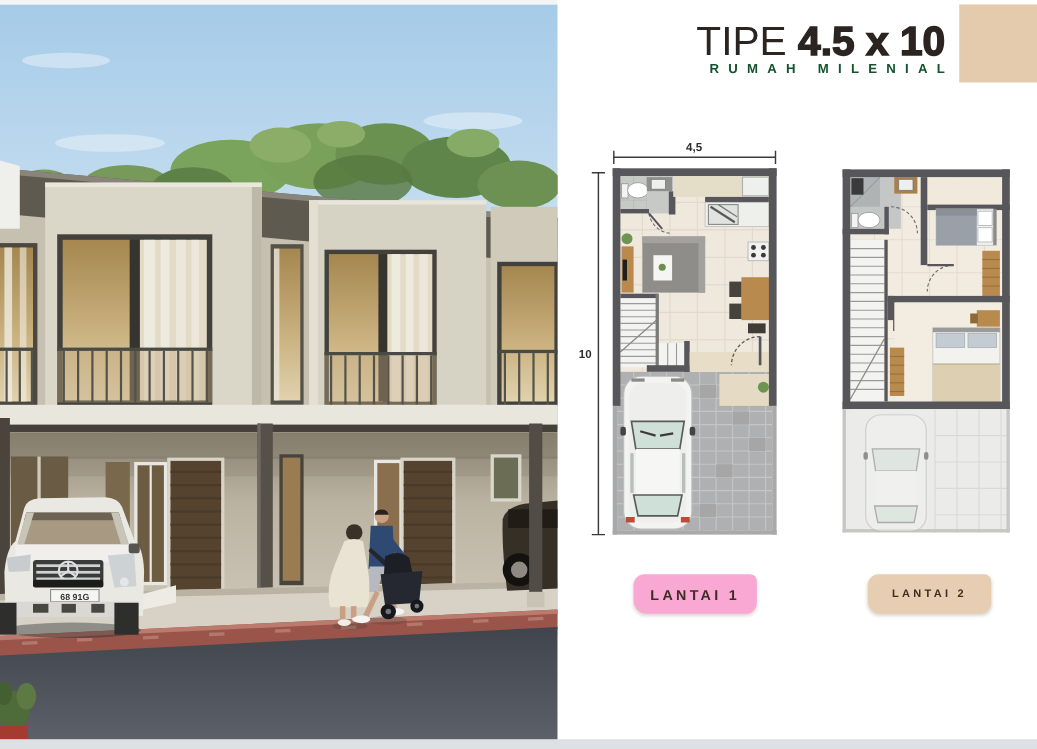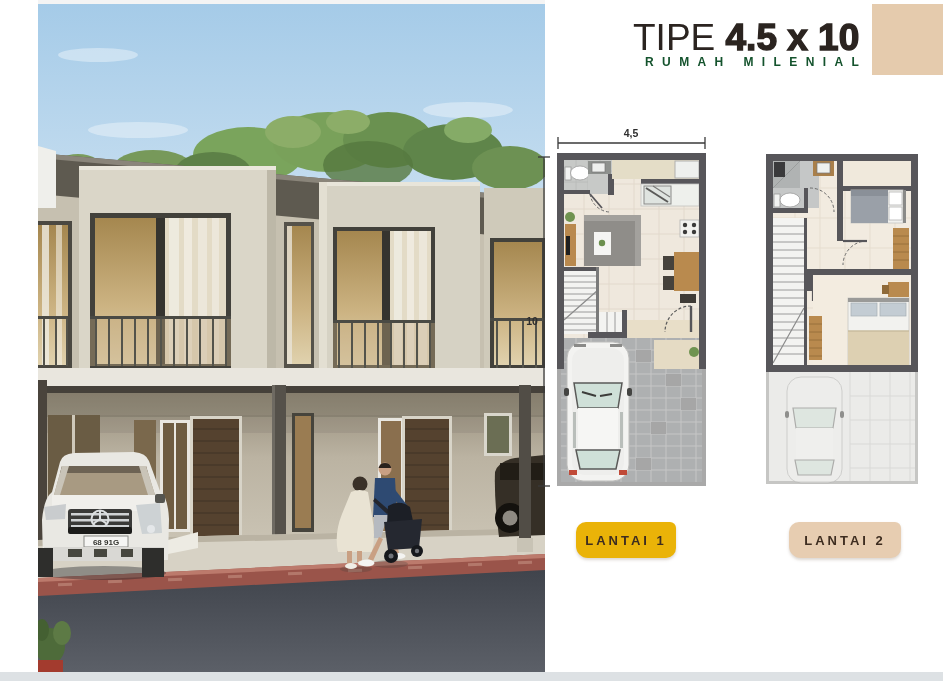--- a/index.html
+++ b/index.html
@@ -2,21 +2,21 @@
 <html><head>
 <meta charset="utf-8">
 <style>
   html,body{margin:0;padding:0;}
   body{width:943px;height:681px;position:relative;background:#ffffff;font-family:"Liberation Sans",sans-serif;overflow:hidden;}
   .abs{position:absolute;}
 </style>
 </head>
 <body>
 
-<div class="abs" style="left:0;top:0;width:507px;height:603px;margin-left:38px;">
+<div class="abs" style="left:0;top:0;width:507px;height:603px;">
 <svg width="507" height="681" viewBox="0 0 507 681">
   <defs>
     <linearGradient id="sky" x1="0" y1="0" x2="0" y2="1">
       <stop offset="0" stop-color="#a5cbe8"></stop>
       <stop offset="0.55" stop-color="#c3dcef"></stop>
       <stop offset="1" stop-color="#e4eef6"></stop>
     </linearGradient>
     <linearGradient id="gwall" x1="0" y1="0" x2="0" y2="1">
       <stop offset="0" stop-color="#958c7a"></stop>
       <stop offset="0.35" stop-color="#bbb3a2"></stop>
@@ -699,19 +699,19 @@
     <rect x="27" y="229" width="55" height="106" rx="14" fill="#f0f0ee" stroke="#b5b5b3" stroke-width="1"></rect>
     <path d="M33,260 L76,260 L73,280 L36,280 Z" fill="#d5e2da" stroke="#7a7a78" stroke-width="1.2"></path>
     <rect x="36" y="280" width="37" height="32" fill="#f4f4f2"></rect>
     <path d="M35,312 L74,312 L71,327 L38,327 Z" fill="#d5e2da" stroke="#7a7a78" stroke-width="1.2"></path>
     <rect x="25" y="263" width="4" height="7" rx="2" fill="#444442"></rect>
     <rect x="80" y="263" width="4" height="7" rx="2" fill="#444442"></rect>
   </g>
 </svg>
 </div>
 
-<div class="abs" style="left:576px;top:522px;width:100px;height:36px;background:#eab308;border-radius:10px 6px 10px 12px;display:flex;align-items:center;justify-content:center;box-shadow:0 2px 3px rgba(120,100,80,0.25);">
+<div class="abs" style="left:576px;top:522px;width:112px;height:36px;background:#f9a8d4;border-radius:10px 6px 10px 12px;display:flex;align-items:center;justify-content:center;box-shadow:0 2px 3px rgba(120,100,80,0.25);">
   <span style="font-size:13px;font-weight:bold;letter-spacing:3px;color:#3e2d20;">LANTAI 1</span>
 </div>
 
 <div class="abs" style="left:789px;top:522px;width:112px;height:36px;background:#e7cdb1;border-radius:10px 6px 10px 12px;display:flex;align-items:center;justify-content:center;box-shadow:0 2px 3px rgba(120,100,80,0.25);">
-  <span style="font-size:13px;font-weight:bold;letter-spacing:3px;color:#3e2d20;">LANTAI 2</span>
+  <span style="font-size:10px;font-weight:bold;letter-spacing:3px;color:#3e2d20;">LANTAI 2</span>
 </div>
 
 </body></html>

